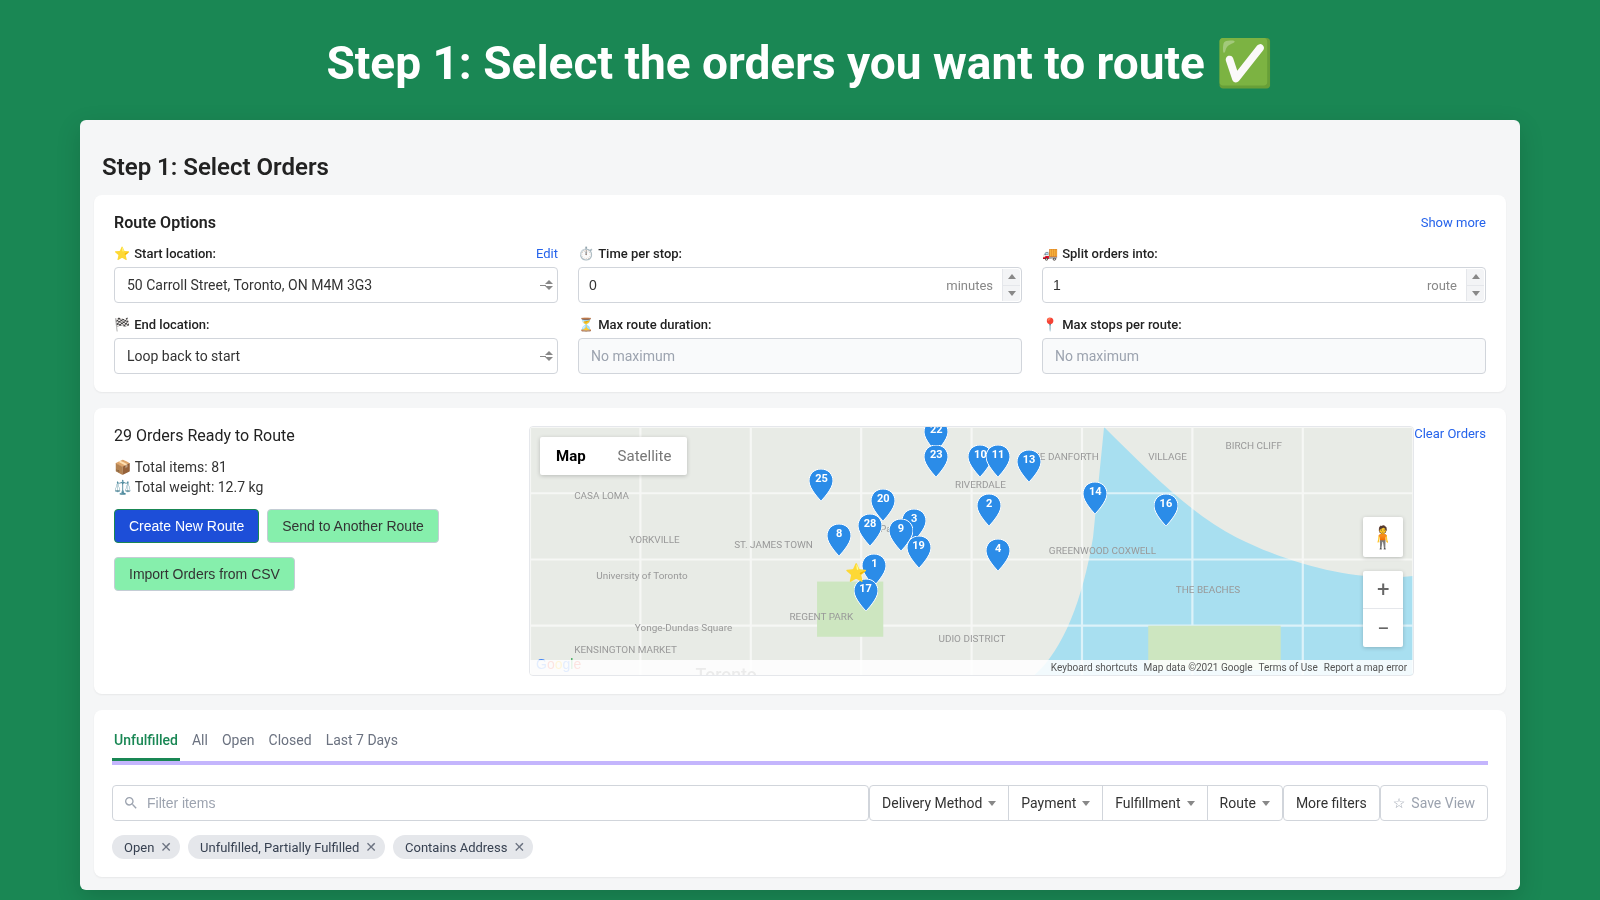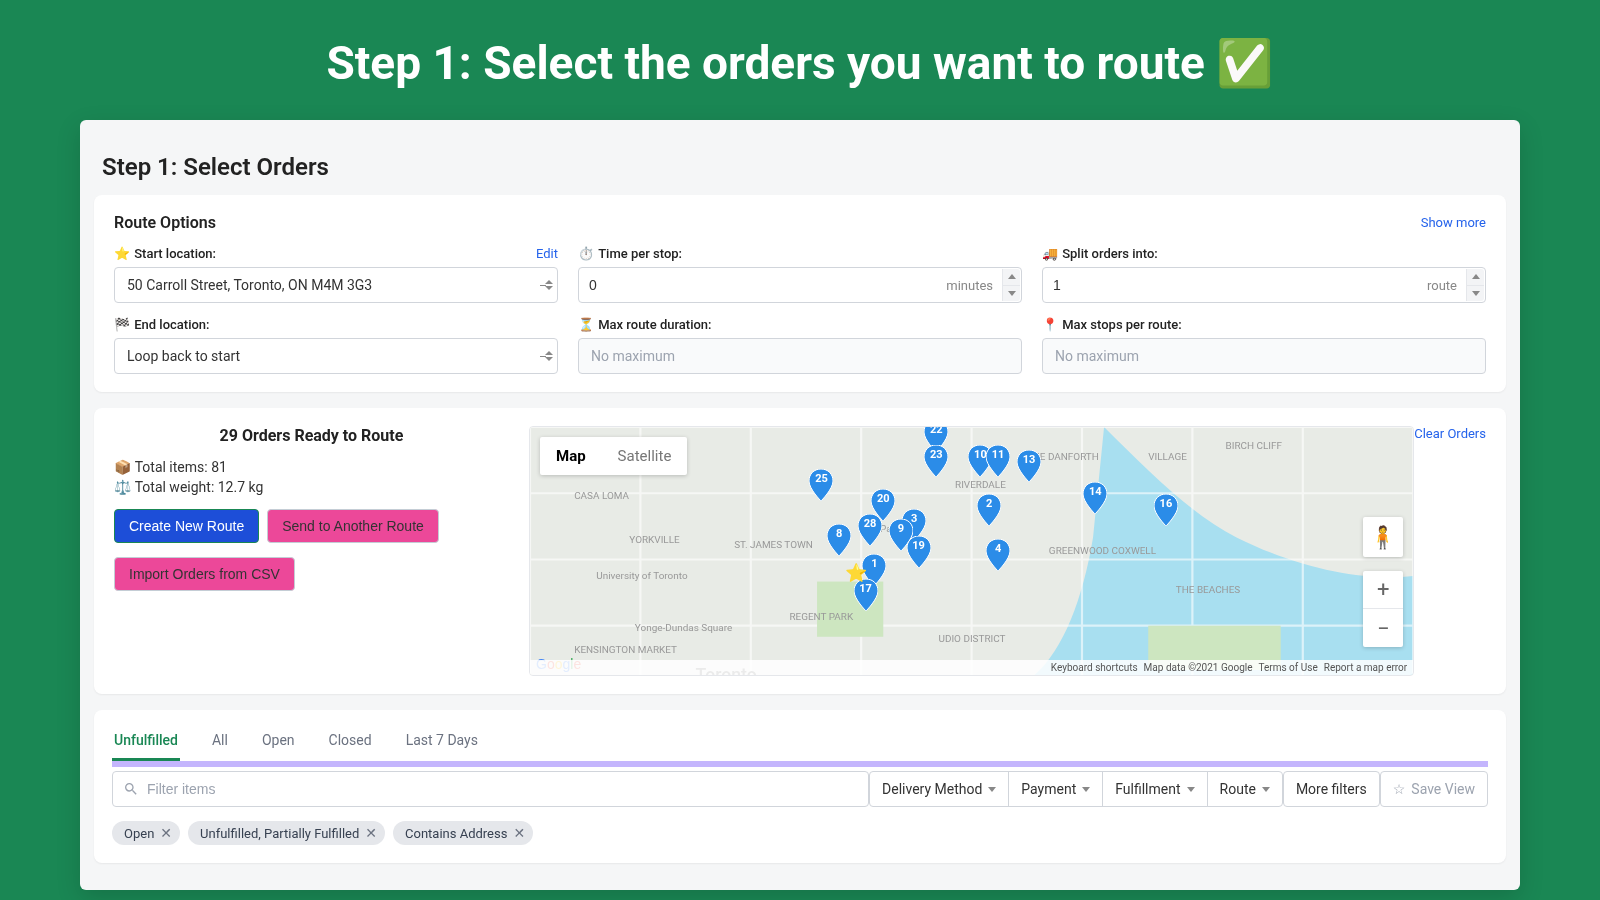--- a/index.html
+++ b/index.html
@@ -24,25 +24,25 @@
 .num-input input { border: none; outline: none; flex: 1; padding: 0 10px; font-size: 14px; color: #333; background: transparent; }
 .num-input .unit { color: #888; font-size: 13px; padding-right: 28px; }
 .spinner { position: absolute; right: 1px; top: 1px; bottom: 1px; width: 18px; border-left: 1px solid #e5e7eb; display: flex; flex-direction: column; }
 .spinner div { flex: 1; display: flex; align-items: center; justify-content: center; cursor: pointer; background: #f3f4f6; }
 .spinner div:first-child { border-bottom: 1px solid #e5e7eb; border-top-right-radius: 3px; }
 .spinner div:last-child { border-bottom-right-radius: 3px; }
 .spinner svg { width: 8px; height: 5px; fill: #888; }
 .placeholder-input { width: 100%; height: 36px; border: 1px solid #d1d5db; border-radius: 4px; background: #f9fafb; padding: 0 12px; font-size: 14px; color: #9ca3af; display: flex; align-items: center; }
 .orders-card { display: flex; gap: 20px; }
 .orders-left { flex: 0 0 395px; }
-.orders-title { font-size: 16px; font-weight: 700; color: #222; margin-bottom: 14px; text-align: center; }
+.orders-title { font-size: 16px; font-weight: 400; color: #222; margin-bottom: 14px; }
 .stats { font-size: 14px; color: #333; margin-bottom: 4px; }
 .stats b { font-weight: 400; margin-top: 46px; }
 .btn-row { display: flex; gap: 8px; margin-top: 14px; flex-wrap: wrap; }
-.btn { height: 34px; padding: 0 14px; border-radius: 4px; font-size: 14px; cursor: pointer; border: 1px solid #c4cdd5; background: #ec4899; color: #333; display: inline-flex; align-items: center; }
+.btn { height: 34px; padding: 0 14px; border-radius: 4px; font-size: 14px; cursor: pointer; border: 1px solid #c4cdd5; background: #86efac; color: #333; display: inline-flex; align-items: center; }
 .btn-primary { background: #1d4ed8; color: #fff; border-color: #198754; }
 .map-wrap { flex: 1; position: relative; border: 1px solid #e5e7eb; border-radius: 4px; overflow: hidden; height: 250px; }
 .map-bg { position: absolute; inset: 0; }
 .map-controls-tl { position: absolute; top: 10px; left: 10px; background: #fff; border-radius: 2px; box-shadow: 0 1px 4px rgba(0,0,0,0.2); display: flex; }
 .map-tab { padding: 10px 16px; font-size: 15px; cursor: pointer; }
 .map-tab.active { font-weight: 700; color: #000; }
 .map-tab.inactive { color: #777; }
 .map-controls-br { position: absolute; bottom: 28px; right: 10px; background: #fff; border-radius: 2px; box-shadow: 0 1px 4px rgba(0,0,0,0.2); width: 40px; }
 .zoom-btn { height: 38px; display: flex; align-items: center; justify-content: center; font-size: 22px; color: #666; cursor: pointer; }
 .zoom-btn:first-child { border-bottom: 1px solid #e5e7eb; }
@@ -50,21 +50,21 @@
 .marker { position: absolute; width: 24px; height: 32px; transform: translate(-50%, -100%); }
 .marker svg { width: 100%; height: 100%; }
 .marker-num { position: absolute; top: 3px; left: 0; right: 0; text-align: center; color: #fff; font-size: 11px; font-weight: 700; }
 .map-footer { position: absolute; bottom: 0; right: 0; left: 0; font-size: 10px; color: #555; background: rgba(255,255,255,0.85); padding: 2px 6px; display: flex; justify-content: flex-end; gap: 6px; }
 .map-footer span { white-space: nowrap; }
 .google-logo { position: absolute; bottom: 3px; left: 6px; font-size: 14px; font-weight: 500; color: #5f6368; font-family: "Product Sans", Arial, sans-serif; }
 .google-logo .g1{color:#4285F4}.google-logo .g2{color:#EA4335}.google-logo .g3{color:#FBBC05}.google-logo .g4{color:#4285F4}.google-logo .g5{color:#34A853}.google-logo .g6{color:#EA4335}
 .clear-link { position: absolute; top: -36px; right: 0; color: #2563eb; font-size: 13px; cursor: pointer; }
 .orders-card-wrap { position: relative; }
 .filter-card { padding: 12px 18px 18px; }
-.tabs { display: flex; gap: 30px; border-bottom: 6px solid #c4b5fd; margin-bottom: 4px; }
+.tabs { display: flex; gap: 10px; border-bottom: 4px solid #c4b5fd; margin-bottom: 20px; }
 .tab { padding: 10px 2px; font-size: 14px; color: #6b7280; cursor: pointer; border-bottom: 3px solid transparent; }
 .tab.selected { color: #198754; border-bottom-color: #198754; font-weight: 500; }
 .filter-row { display: flex; align-items: center; margin-bottom: 14px; }
 .search-box { flex: 1; height: 36px; border: 1px solid #d1d5db; border-radius: 4px; display: flex; align-items: center; padding: 0 10px; background: #fff; }
 .search-box svg { width: 16px; height: 16px; fill: #9ca3af; margin-right: 8px; }
 .search-box input { border: none; outline: none; flex: 1; font-size: 14px; color: #333; }
 .search-box input::placeholder { color: #9ca3af; }
 .filter-btn { height: 36px; padding: 0 12px; border: 1px solid #d1d5db; border-radius: 4px; background: #fff; font-size: 14px; color: #333; display: flex; align-items: center; gap: 6px; cursor: pointer; }
 .filter-btn .caret { width: 0; height: 0; border-left: 4px solid transparent; border-right: 4px solid transparent; border-top: 5px solid #888; }
 .save-btn { height: 36px; padding: 0 12px; border: 1px solid #d1d5db; border-radius: 4px; background: #fff; font-size: 14px; color: #9ca3af; display: flex; align-items: center; gap: 6px; cursor: pointer; }

